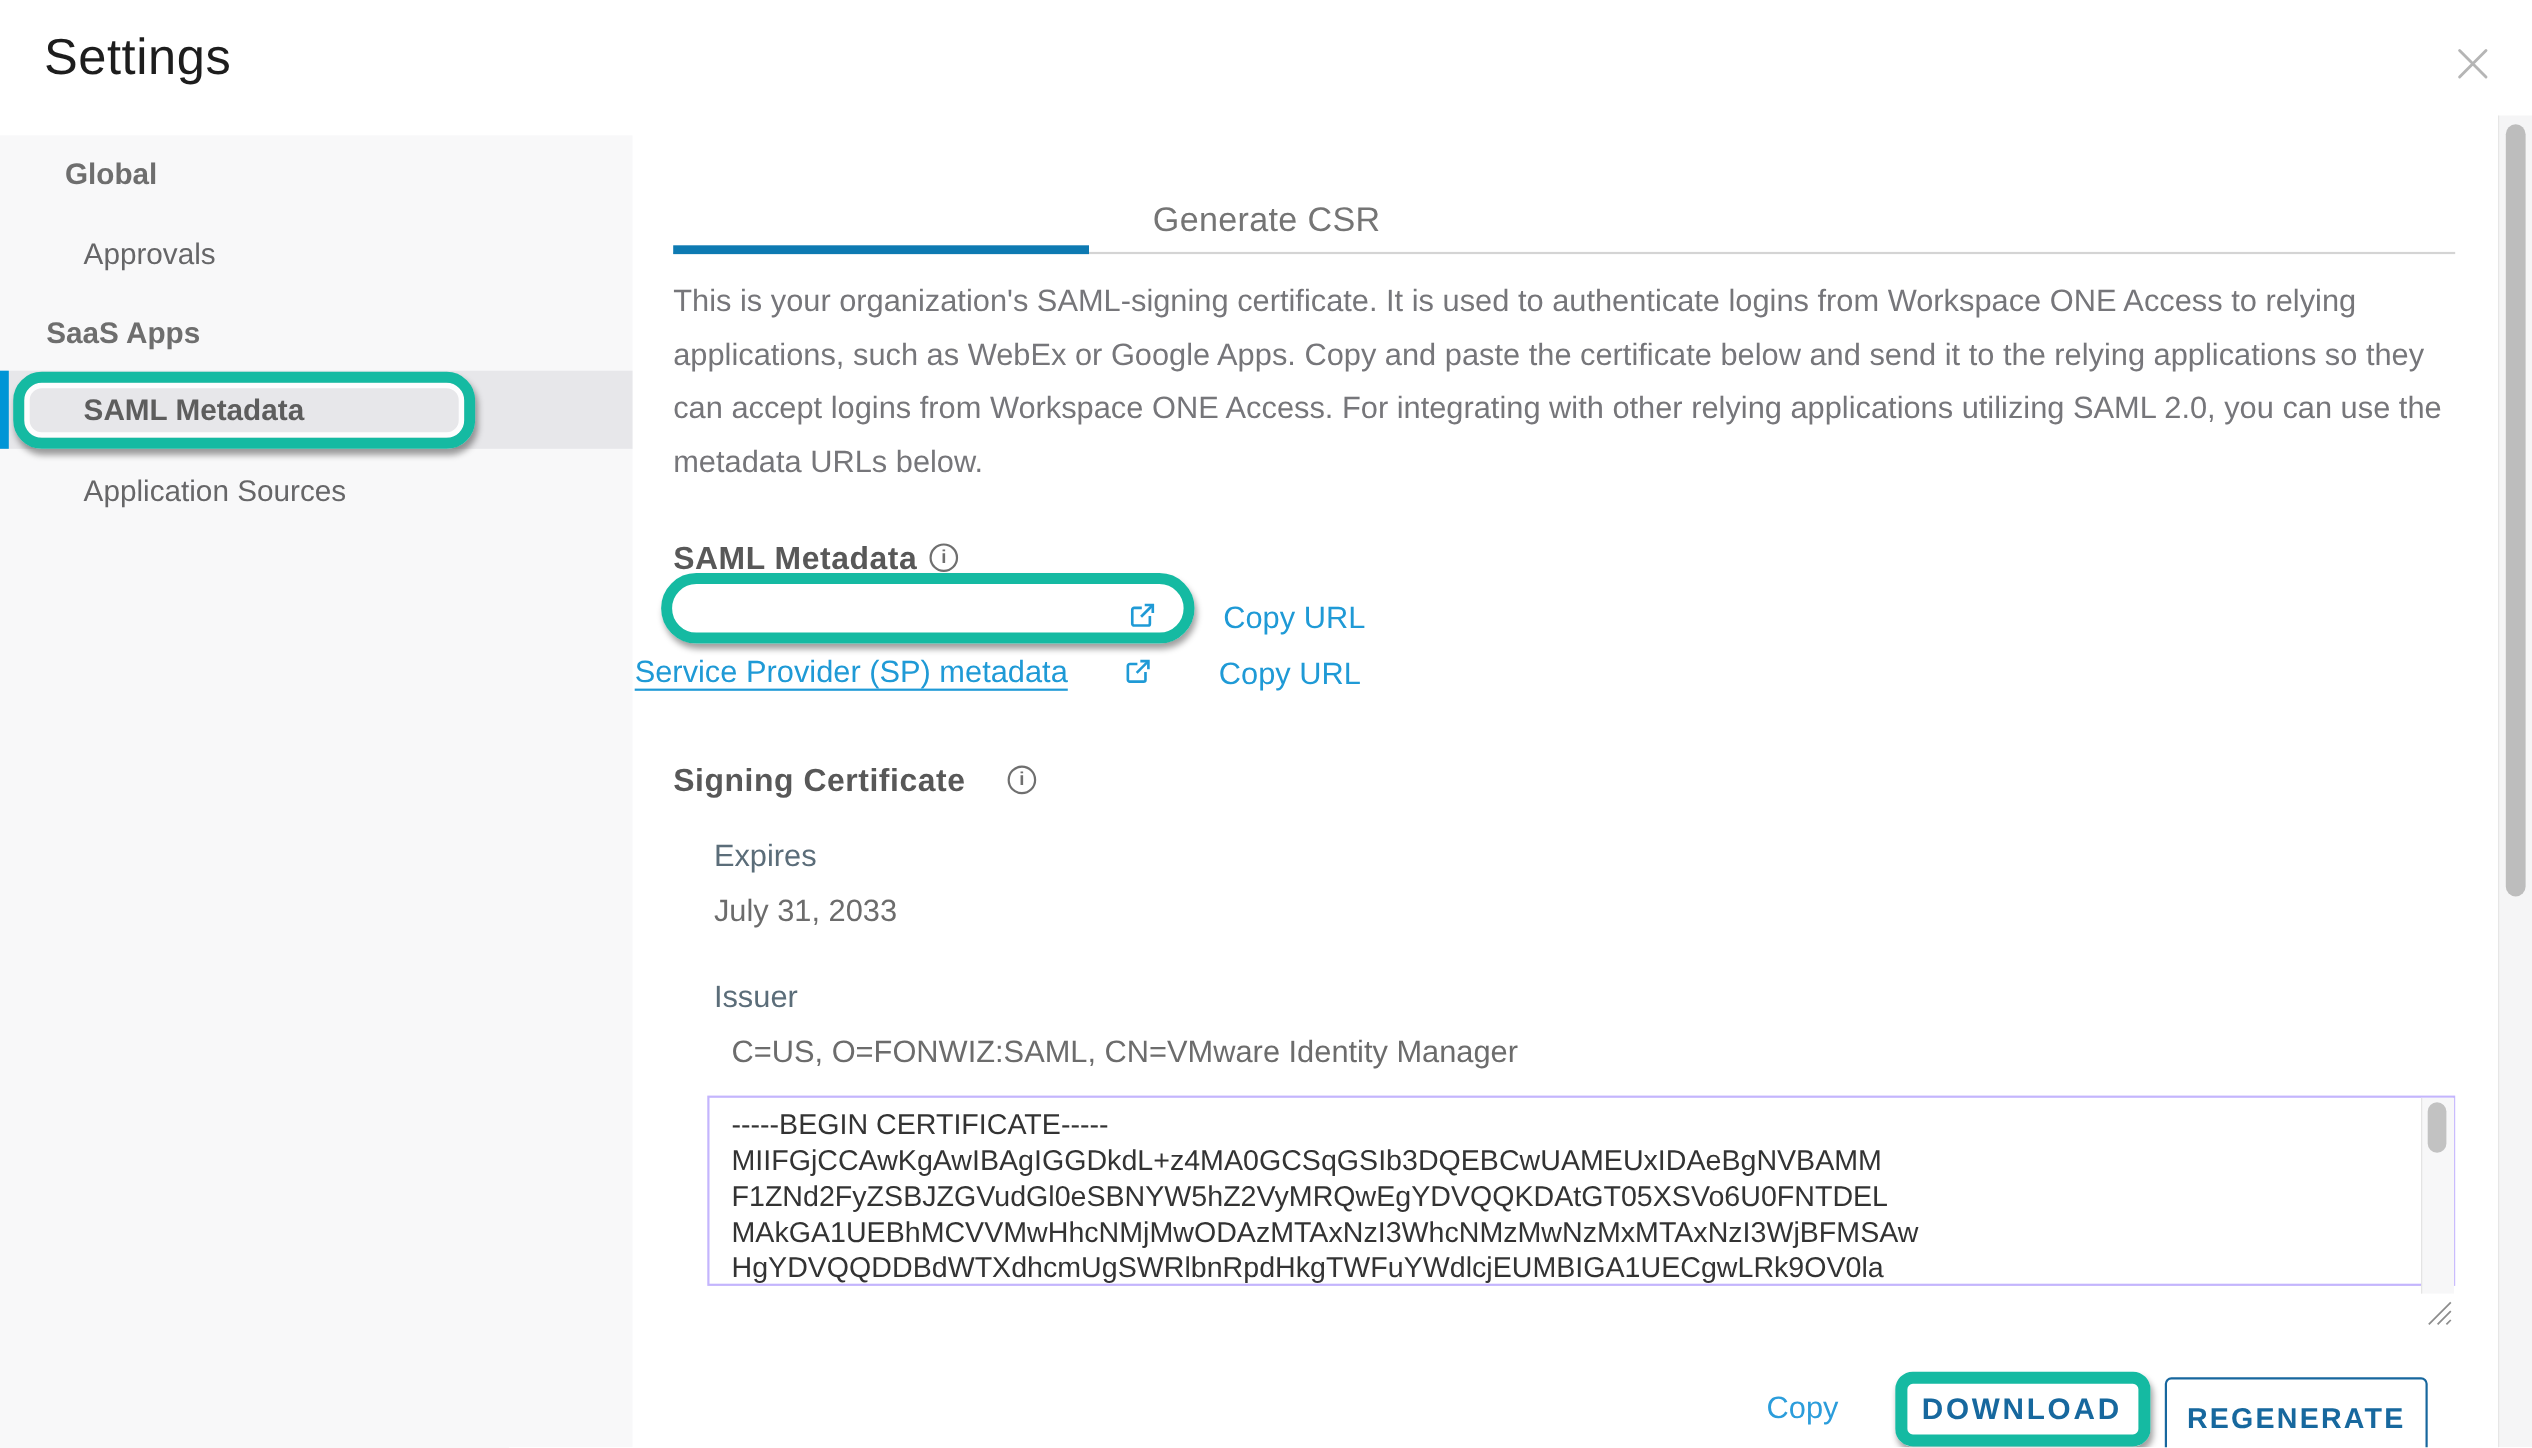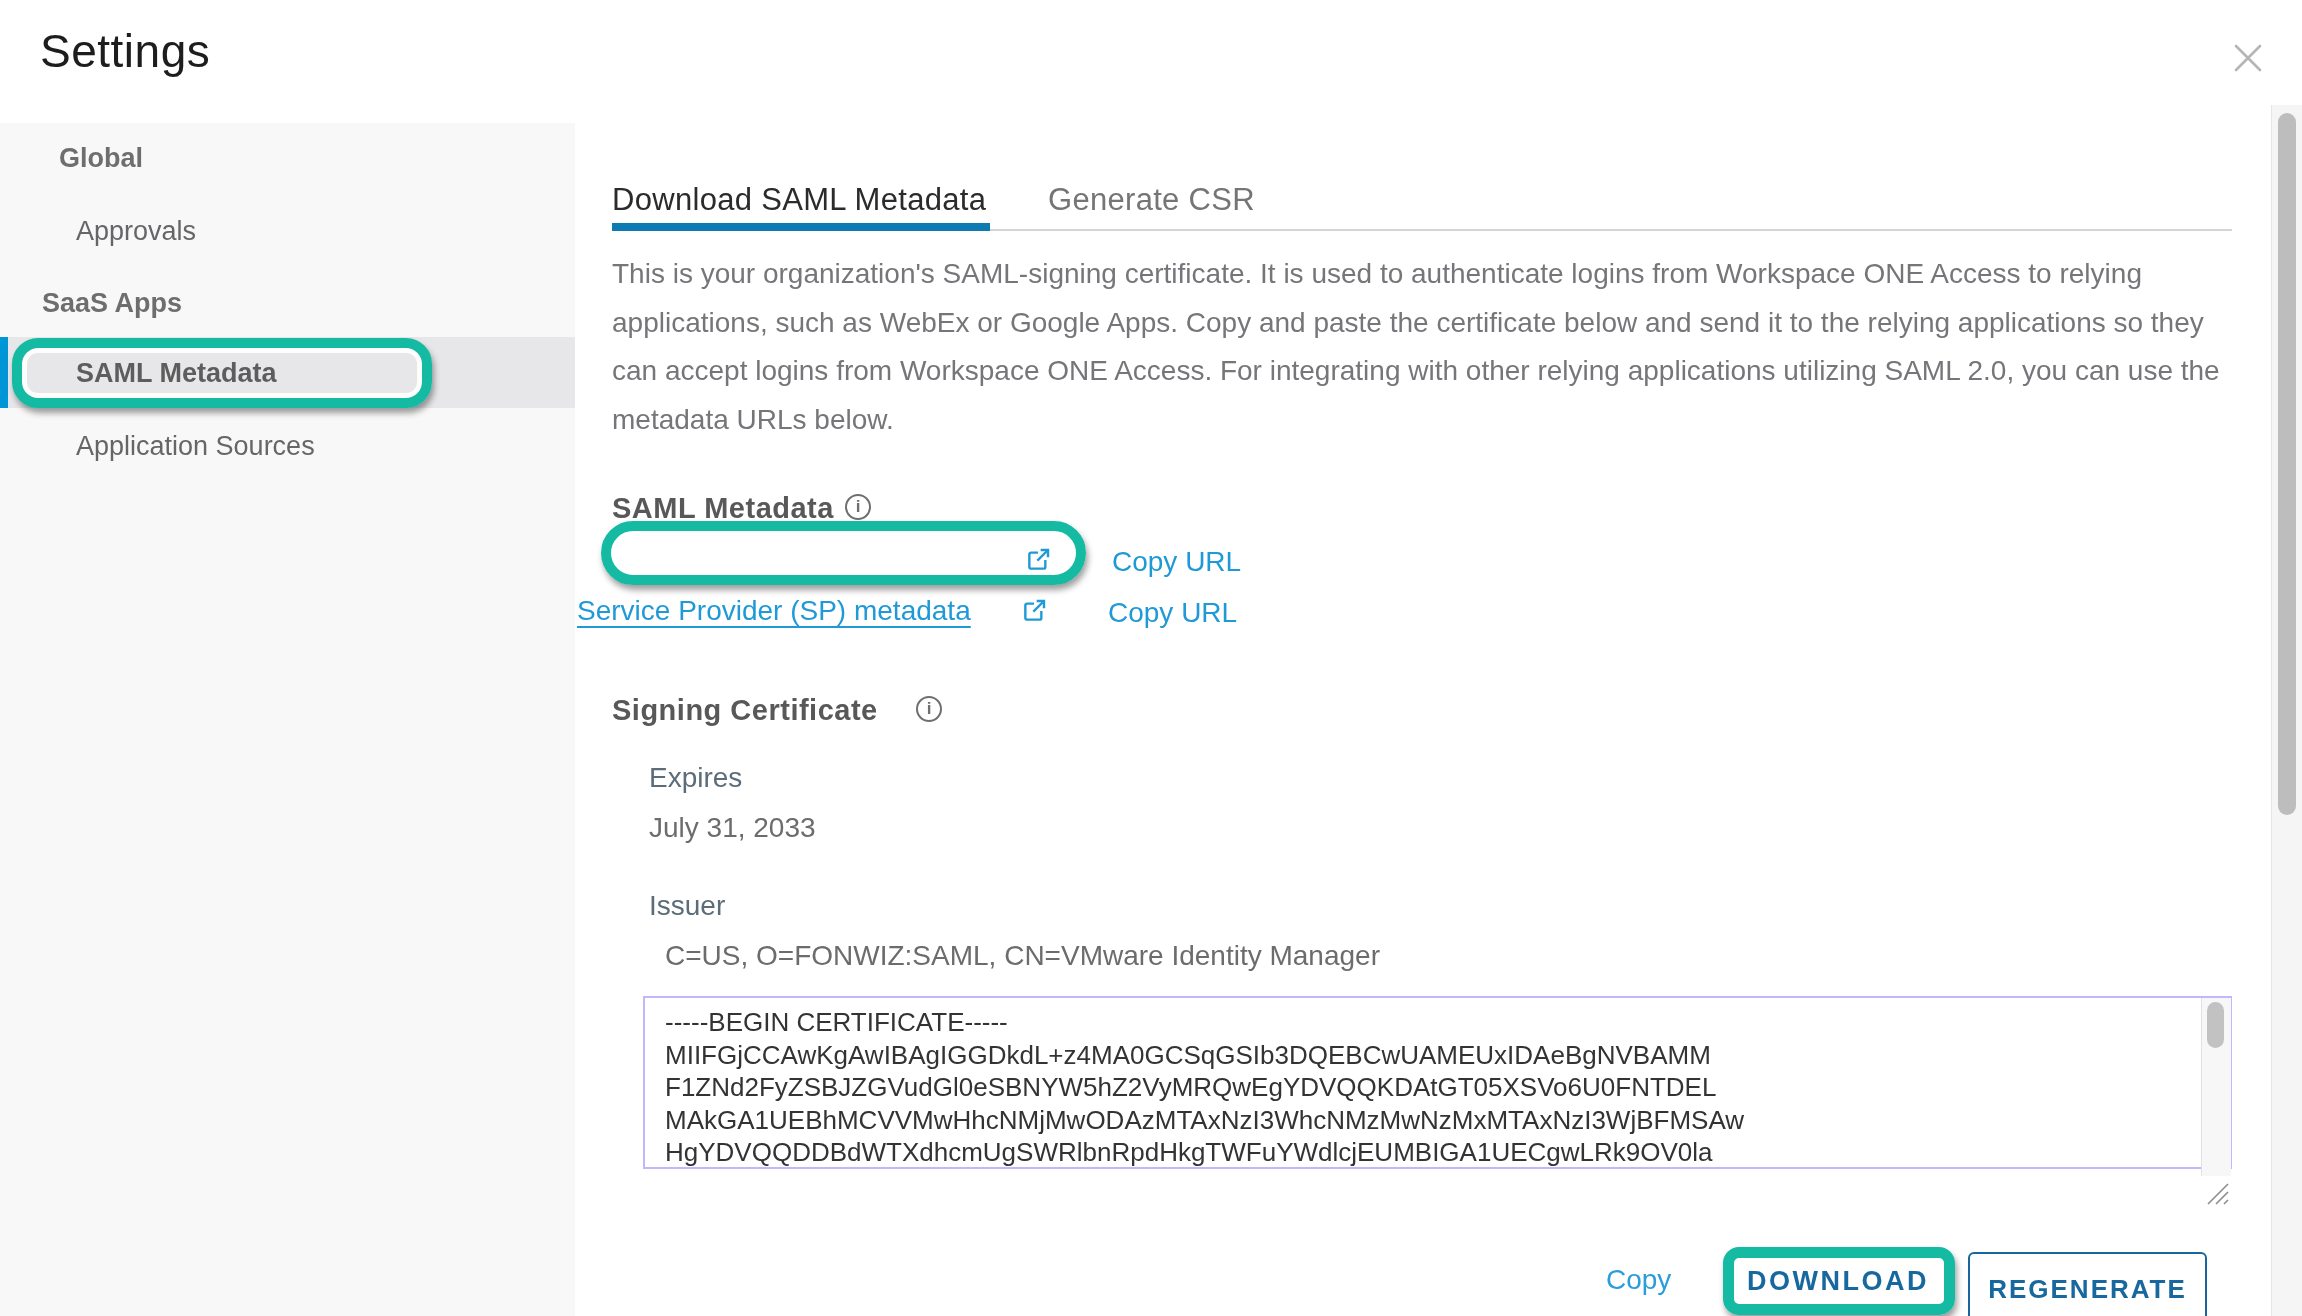--- a/index.html
+++ b/index.html
@@ -85,21 +85,20 @@
   <div class="abs side-header" style="left:42px;top:143px;margin-left:17px;">Global</div>
   <div class="abs side-item" style="left:76px;top:216px;">Approvals</div>
   <div class="abs side-header" style="left:42px;top:288px;">SaaS Apps</div>
 
   <div class="abs sel-row"></div>
   <div class="abs sel-bar"></div>
   <div class="abs sel-label">SAML Metadata</div>
 
   <div class="abs side-item" style="left:76px;top:431px;">Application Sources</div>
 
-  <div class="abs tab tab-active" style="left:612px;top:182px;">Download SAML Metadata</div>
   <div class="abs tab tab-idle" style="left:1048px;top:182px;">Generate CSR</div>
   <div class="abs tab-line"></div>
   <div class="abs tab-line-active"></div>
 
   <div class="abs para">This is your organization's SAML-signing certificate. It is used to authenticate logins from Workspace ONE Access to relying applications, such as WebEx or Google Apps. Copy and paste the certificate below and send it to the relying applications so they can accept logins from Workspace ONE Access. For integrating with other relying applications utilizing SAML 2.0, you can use the metadata URLs below.</div>
 
   <div class="abs h2" style="left:612px;top:492px;">SAML Metadata</div>
   <div class="abs info-icon" style="left:845px;top:494px;">i</div>
 
   <div class="abs ext-icon" style="left:1022px;top:544px;">

